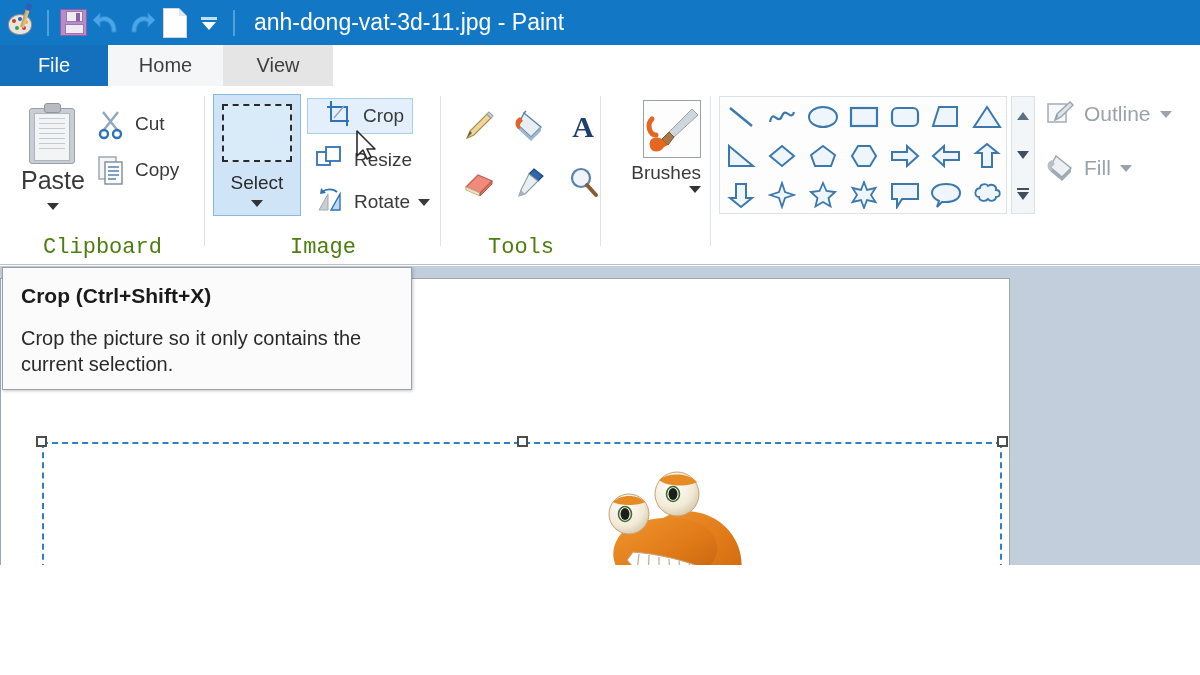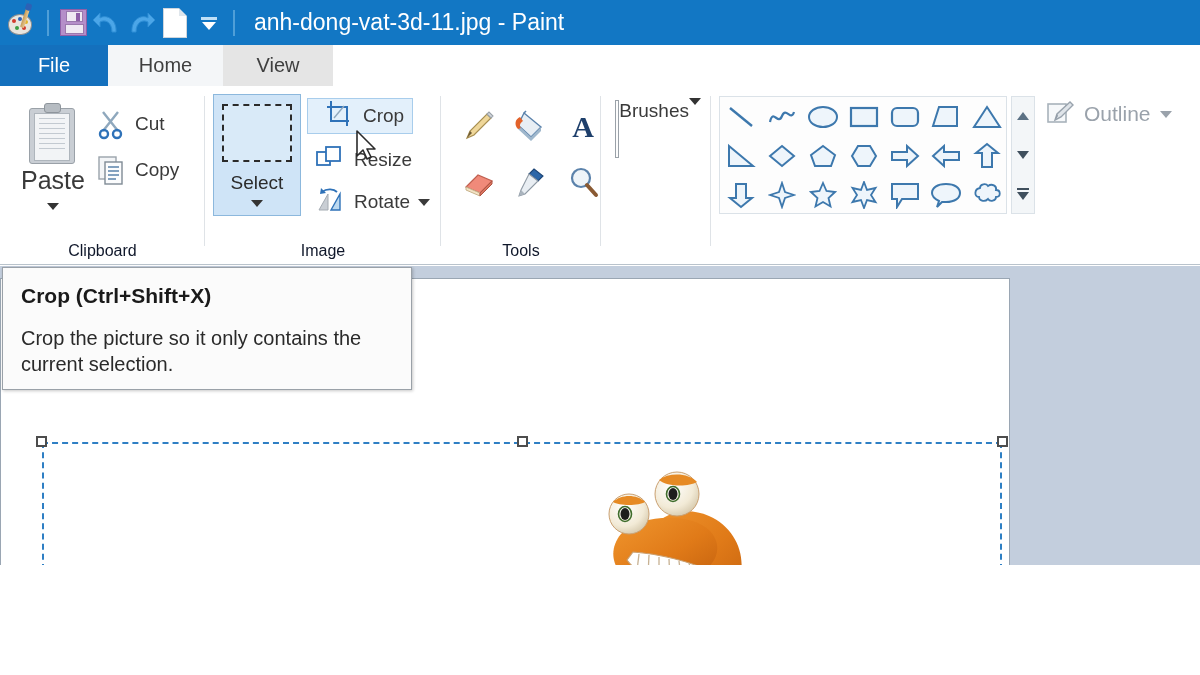--- a/index.html
+++ b/index.html
@@ -90,21 +90,21 @@
   }
 
   
   .ribbon {
     position: absolute; left: 0; top: 86px; width: 1200px; height: 179px;
     background: #ffffff; border-bottom: 1px solid #b9c3cc;
   }
   .grp { position: absolute; top: 0; height: 179px; }
   .grp-label {
     position: absolute; bottom: 5px; left: 0; width: 100%; text-align: center;
-    font-size: 16px; color: #0f172a;
+    font-size: 22px; color: #4d7c0f; font-family: Liberation Mono, monospace;
   }
   .grp-div {
     position: absolute; top: 10px; width: 1px; height: 150px; background: #dfe3e7;
   }
 
   
   .paste-btn {
     position: absolute; left: 18px; top: 10px; width: 70px; height: 125px;
     display: flex; flex-direction: column; align-items: center;
   }
@@ -156,21 +156,21 @@
   .tools-grid {
     position: absolute; left: 14px; top: 14px;
     display: grid; grid-template-columns: repeat(3, 48px); grid-template-rows: repeat(2, 52px);
     gap: 4px;
   }
   .tool-cell { display:flex; align-items:center; justify-content:center; }
 
   
   .brush-btn {
     position: absolute; left: 14px; top: 10px; width: 86px; height: 124px;
-    display: flex; flex-direction: row; align-items: flex-start;
+    display: flex; flex-direction: column; align-items: flex-end;
   }
   .brush-ico {
     width: 58px; height: 58px; margin-top: 4px; background: #fbfbfb;
     border: 1px solid #9aa1a8; position: relative; overflow: hidden;
   }
   .brush-label { font-size: 19px; color: #3a3a3a; margin-top: 4px; }
 
   
   .shapes-box {
     position: absolute; left: 8px; top: 10px; width: 288px; height: 118px;
@@ -591,20 +591,31 @@
           <svg width="32" height="30" viewBox="0 0 32 30">
             <rect x="3" y="6" width="18" height="18" fill="#f6f8fa" stroke="#a8b2bb" stroke-width="1.6"></rect>
             <path d="M10 22 L12 16 L25 4 L28 7 L16 19 Z" fill="#dfe4e9" stroke="#99a3ad" stroke-width="1.4"></path>
             <path d="M10 22 L12 16 L13 18 Z" fill="#8e99a4"></path>
           </svg>
         </div>
         <div class="dim-label">Outline</div>
         <div class="caret-dim"></div>
       </div>
 
+      <div class="fill-btn">
+        <div class="mini-ico">
+          <svg width="32" height="30" viewBox="0 0 32 30">
+            <path d="M11 4 L26 16 L17 25 L5 15 Z" fill="#eef1f4" stroke="#9aa3ab" stroke-width="1.4"></path>
+            <path d="M5 15 L17 25 L26 16 L26 20 L17 29 L5 19 Z" fill="#9fabb7"></path>
+            <path d="M5 19 C1 15 2 10 7 8 L10 12 C7 14 6 17 8 18 Z" fill="#b6bec6"></path>
+          </svg>
+        </div>
+        <div class="dim-label">Fill</div>
+        <div class="caret-dim"></div>
+      </div>
 
     </div>
   </div>
 
   <div class="workarea">
     <div class="canvas">
       <div class="canvas-inner"></div>
 
       <svg class="grass" width="1010" height="28" viewBox="0 0 1010 28">
         <g fill="#6f9e3c">

